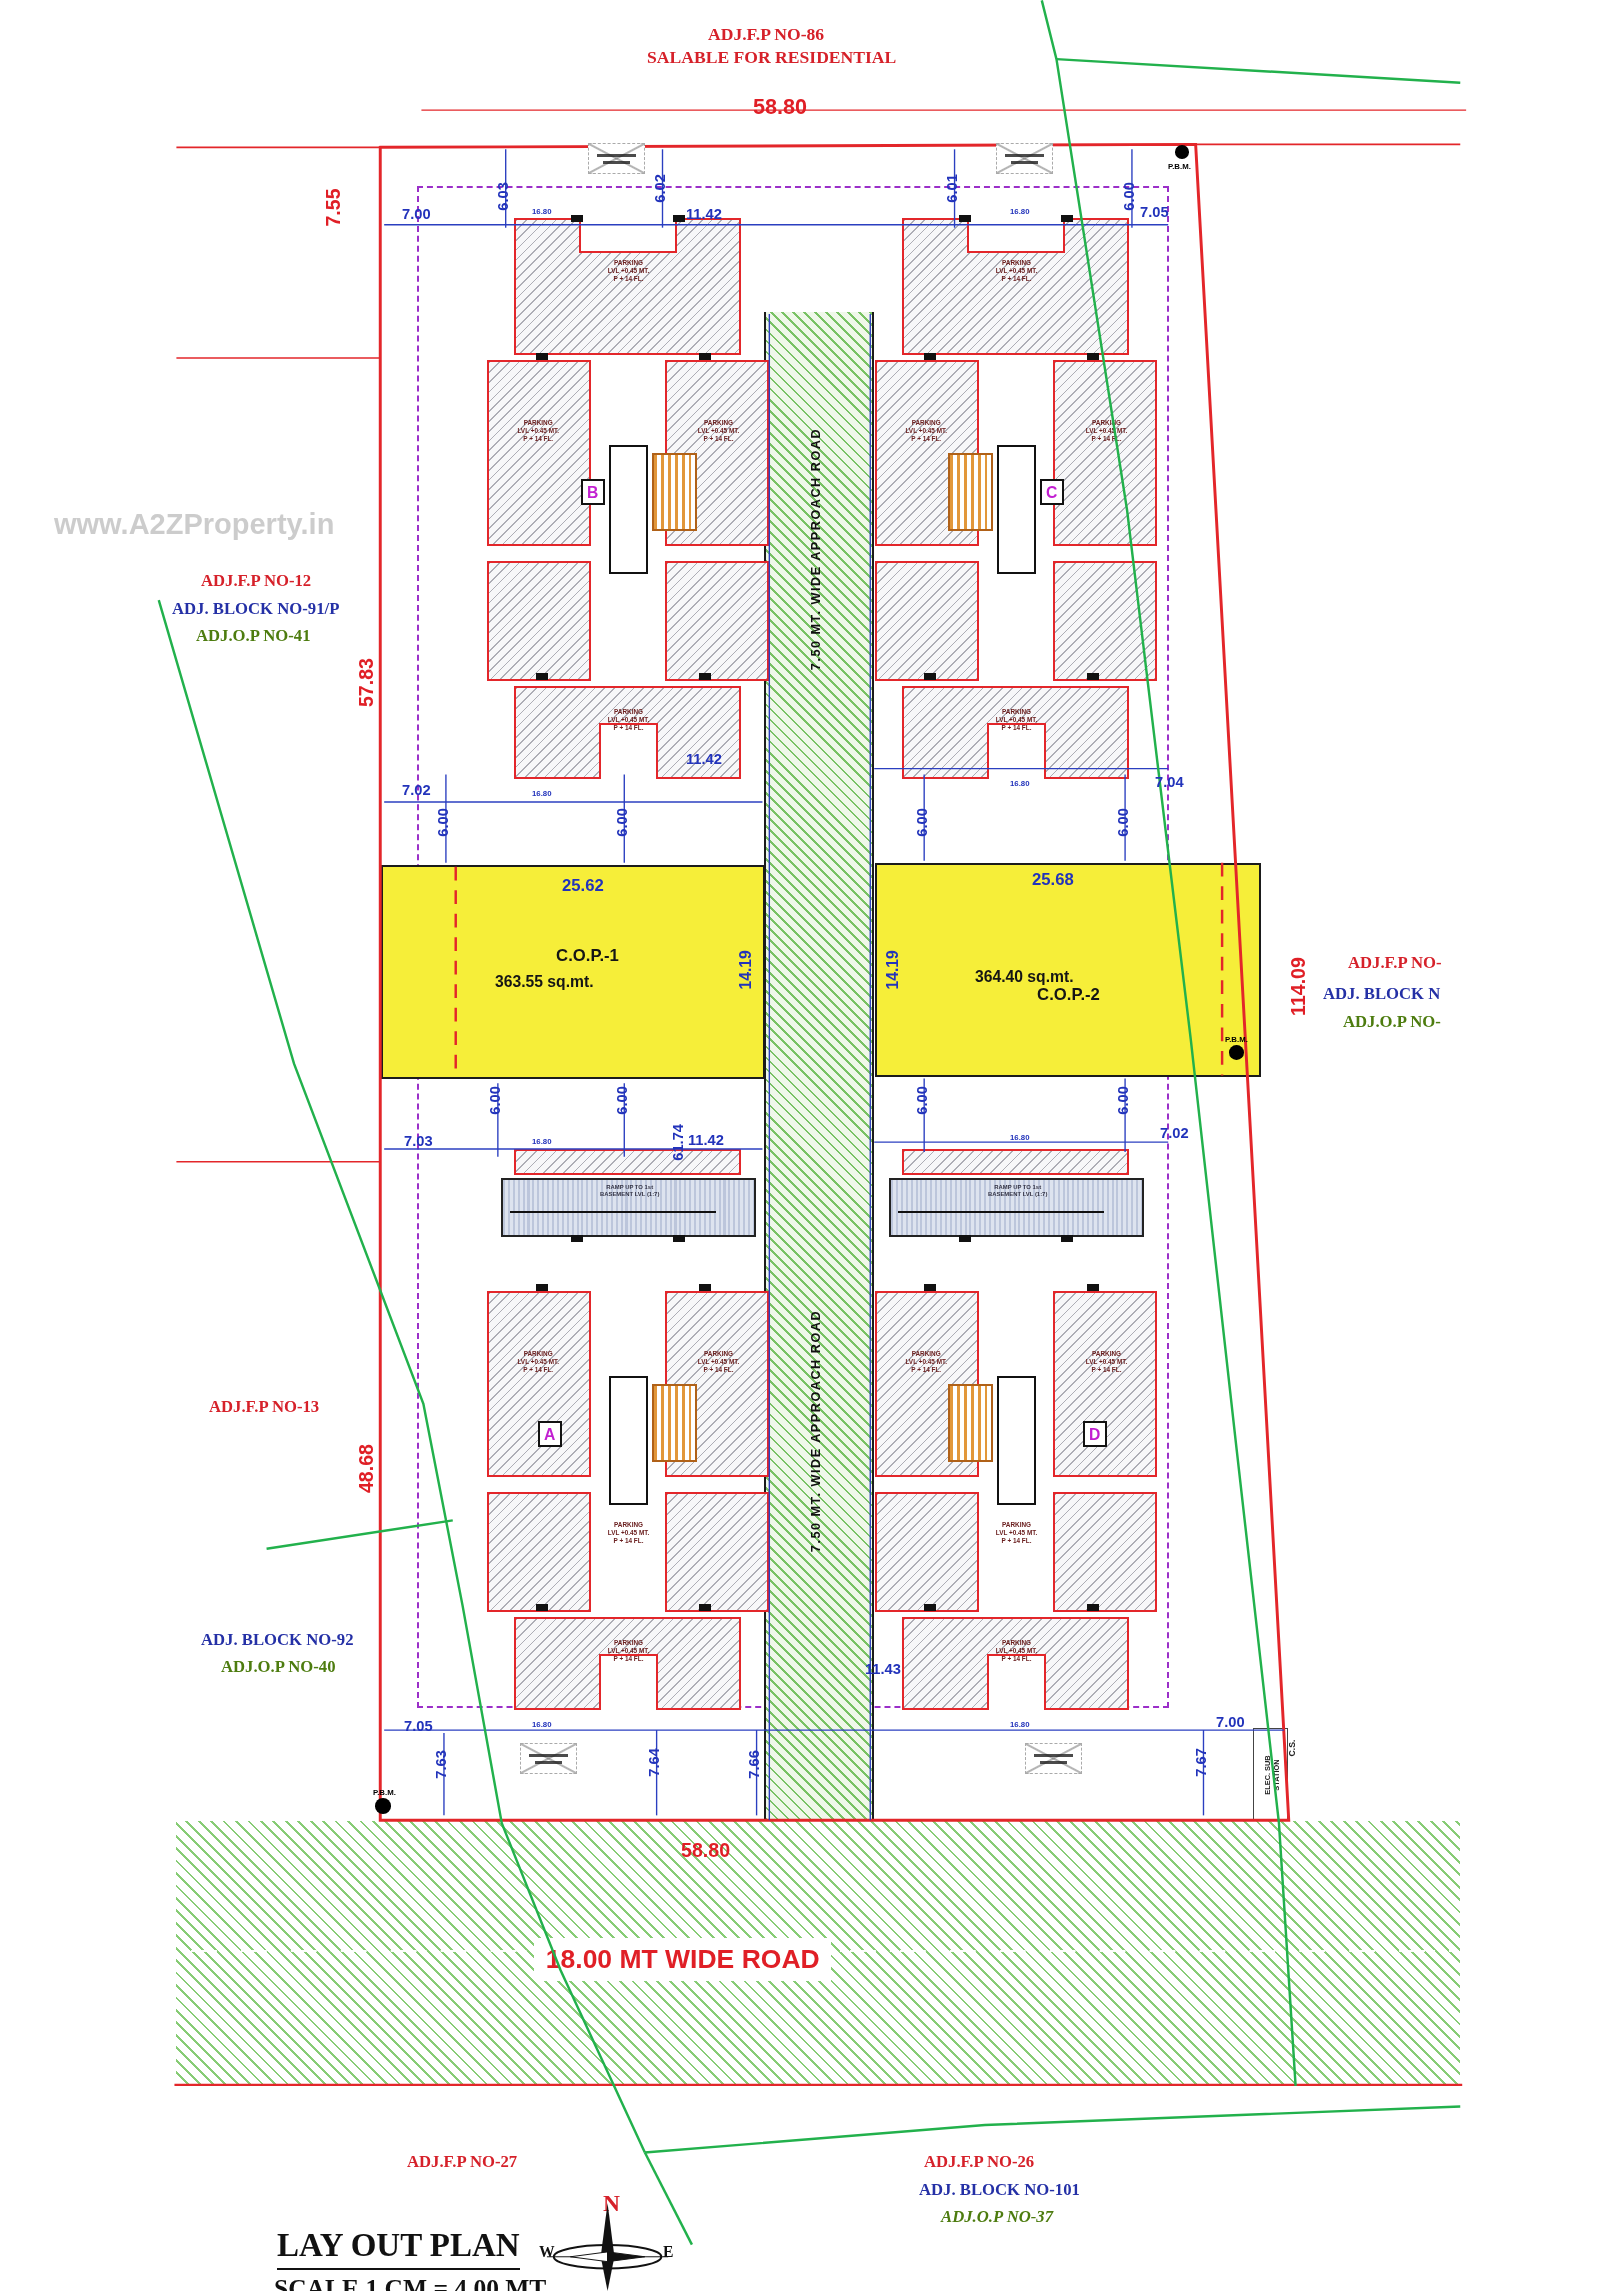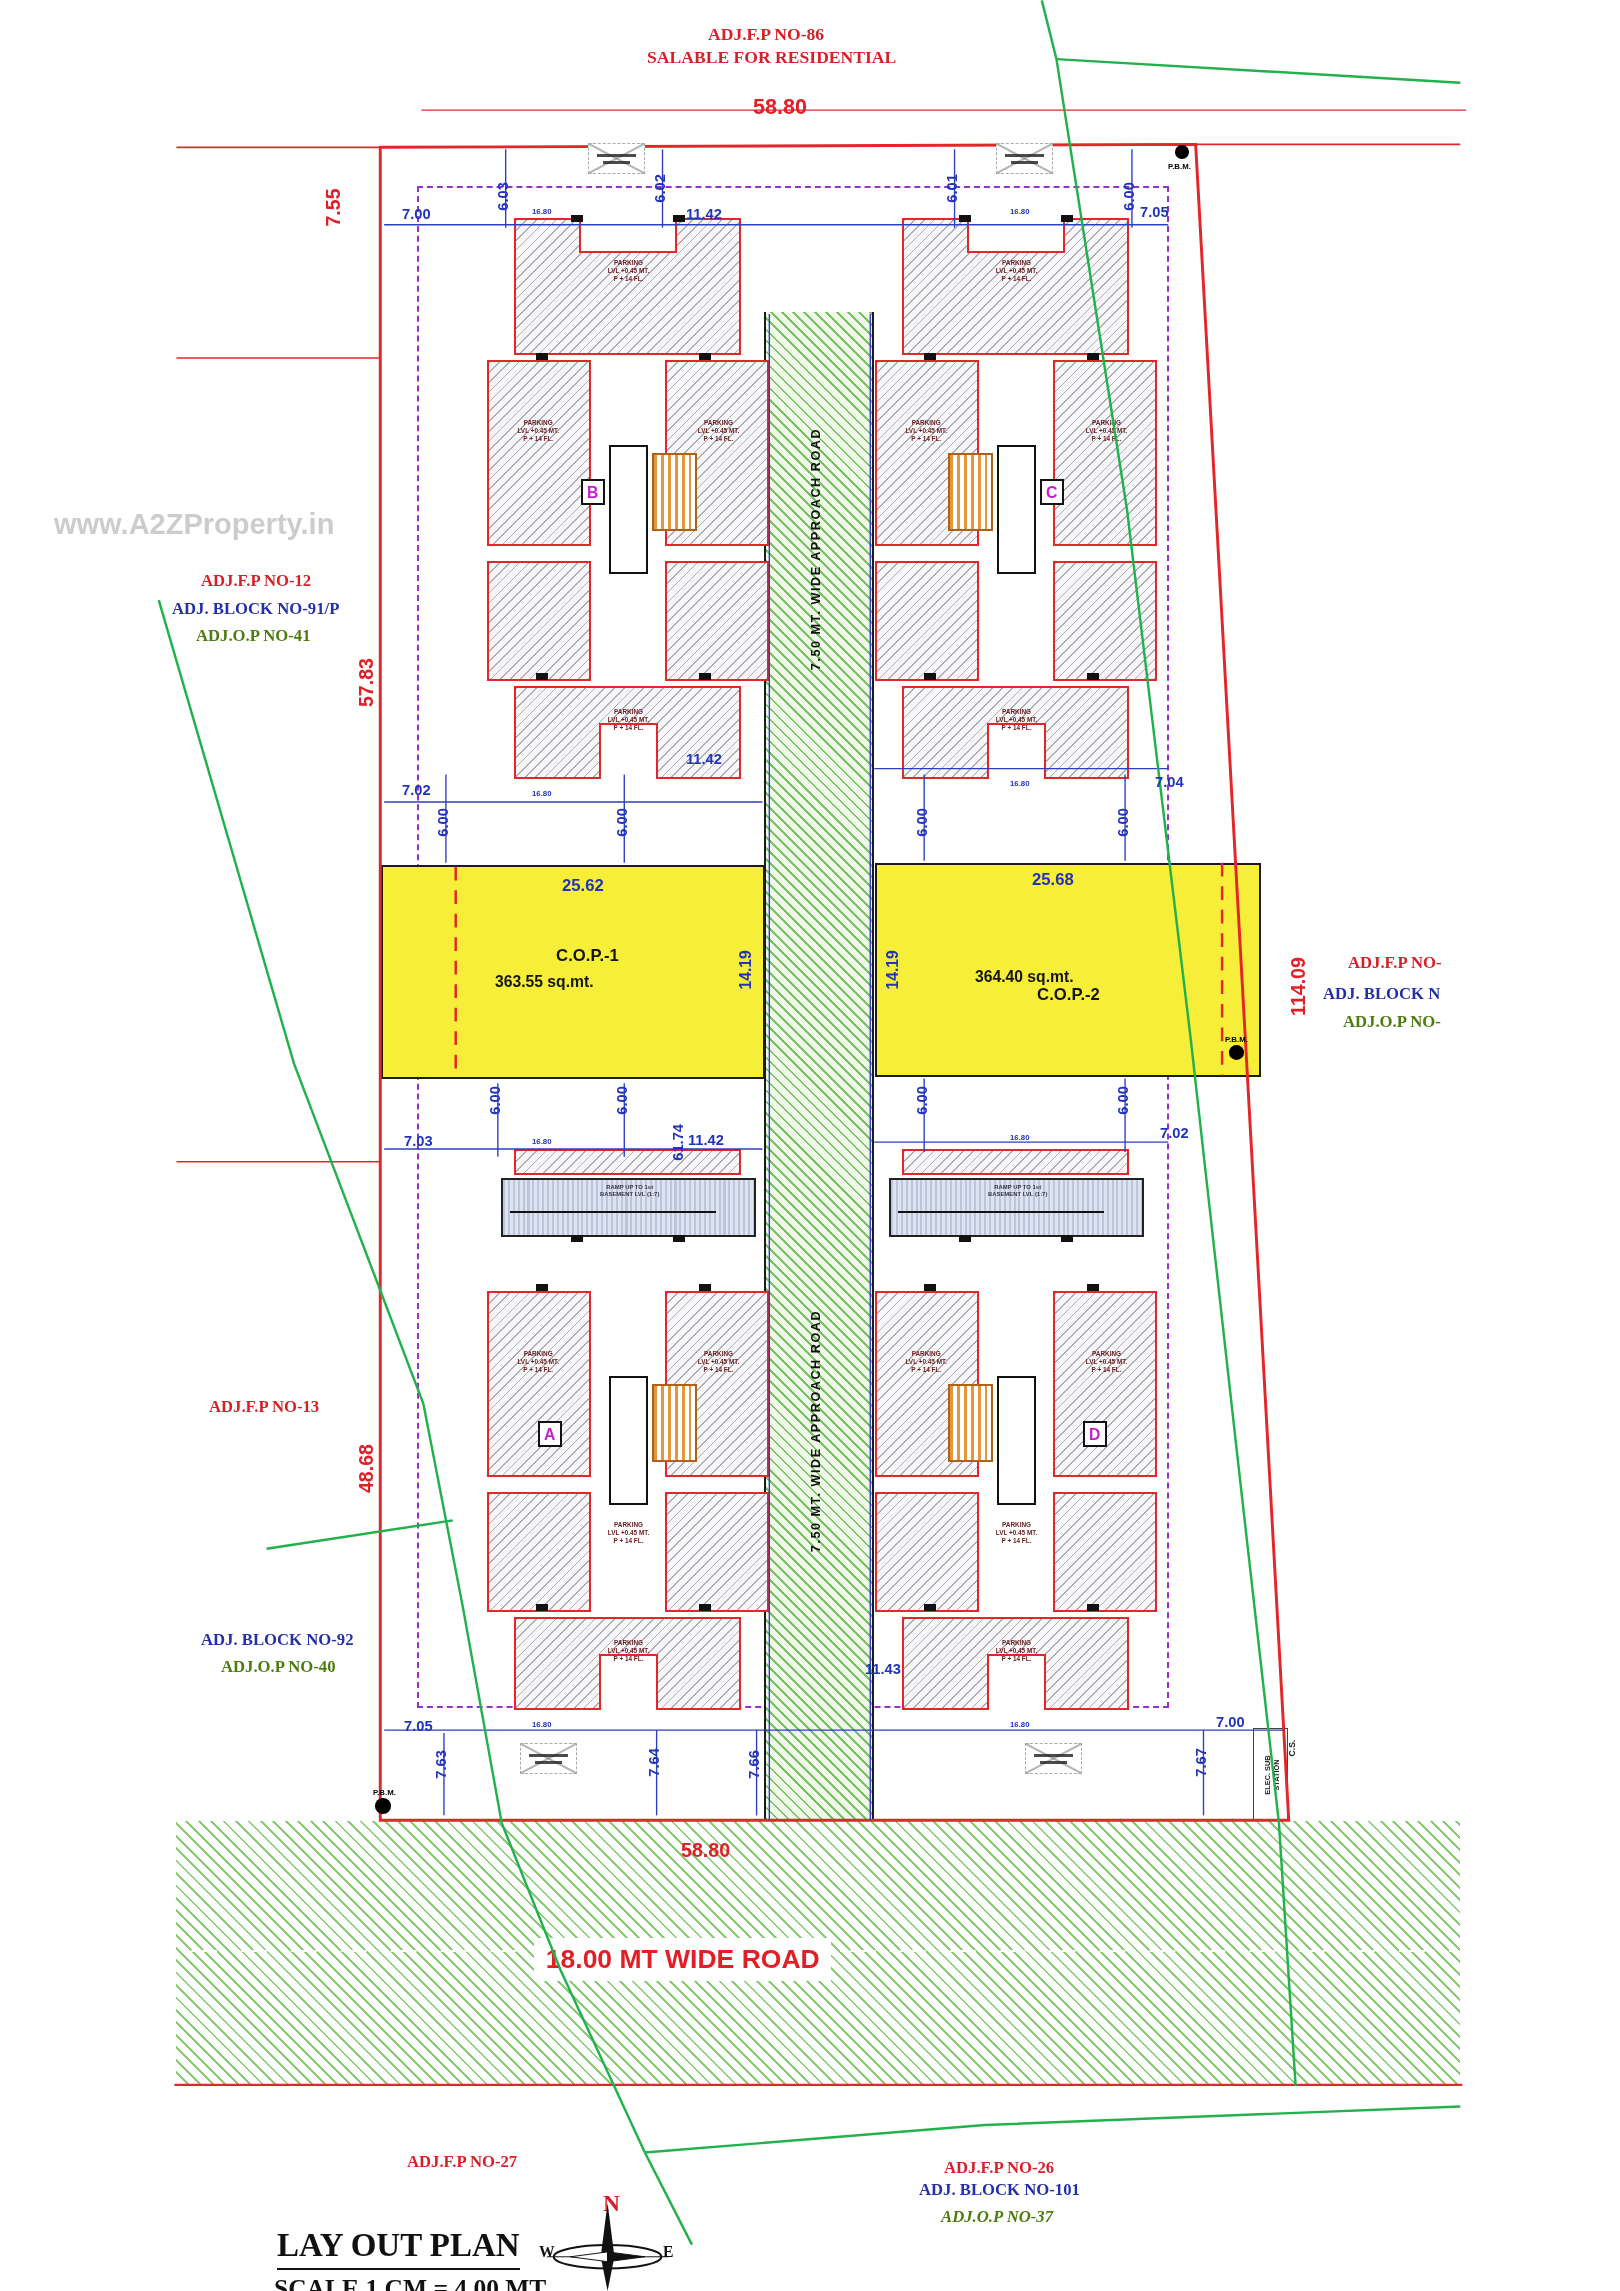--- a/index.html
+++ b/index.html
@@ -360,21 +360,21 @@
   <div class="adj cr" style="left:201px;top:571px;">ADJ.F.P NO-12</div>
   <div class="adj cb" style="left:172px;top:599px;">ADJ. BLOCK  NO-91/P</div>
   <div class="adj cg" style="left:196px;top:626px;">ADJ.O.P NO-41</div>
   <div class="adj cr" style="left:209px;top:1397px;">ADJ.F.P NO-13</div>
   <div class="adj cb" style="left:201px;top:1630px;">ADJ. BLOCK  NO-92</div>
   <div class="adj cg" style="left:221px;top:1657px;">ADJ.O.P NO-40</div>
   <div class="adj cr" style="left:1348px;top:953px;">ADJ.F.P NO-</div>
   <div class="adj cb" style="left:1323px;top:984px;">ADJ. BLOCK  N</div>
   <div class="adj cg" style="left:1343px;top:1012px;">ADJ.O.P NO-</div>
   <div class="adj cr" style="left:407px;top:2152px;">ADJ.F.P NO-27</div>
-  <div class="adj cr" style="left:944px;top:2152px;margin-top:6px;">ADJ.F.P NO-26</div>
+  <div class="adj cr" style="left:924px;top:2152px;">ADJ.F.P NO-26</div>
   <div class="adj cb" style="left:919px;top:2180px;">ADJ. BLOCK  NO-101</div>
   <div class="adj cg" style="left:941px;top:2207px;font-style:italic;">ADJ.O.P NO-37</div>
 
   <div class="pbm" style="left:1168px;top:162px;">P.B.M.</div>
   <div class="dot" style="left:1175px;top:145px;width:13.7px;height:13.7px;"></div>
   <div class="pbm" style="left:373px;top:1788px;">P.B.M.</div>
   <div class="dot" style="left:375px;top:1798px;width:15.7px;height:15.7px;"></div>
   <div class="pbm" style="left:1225px;top:1035px;">P.B.M.</div>
   <div class="dot" style="left:1229px;top:1045px;width:14.7px;height:14.7px;"></div>
 

